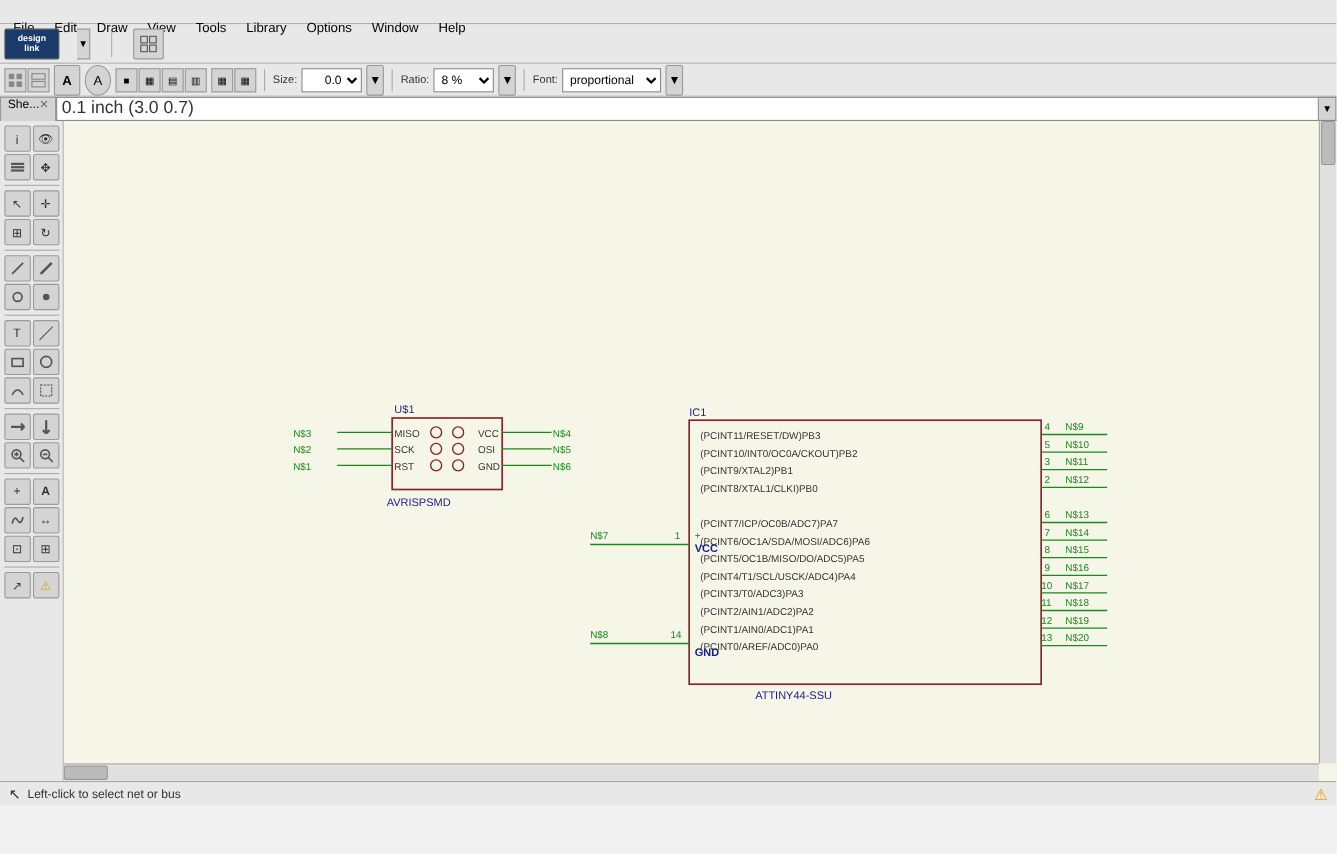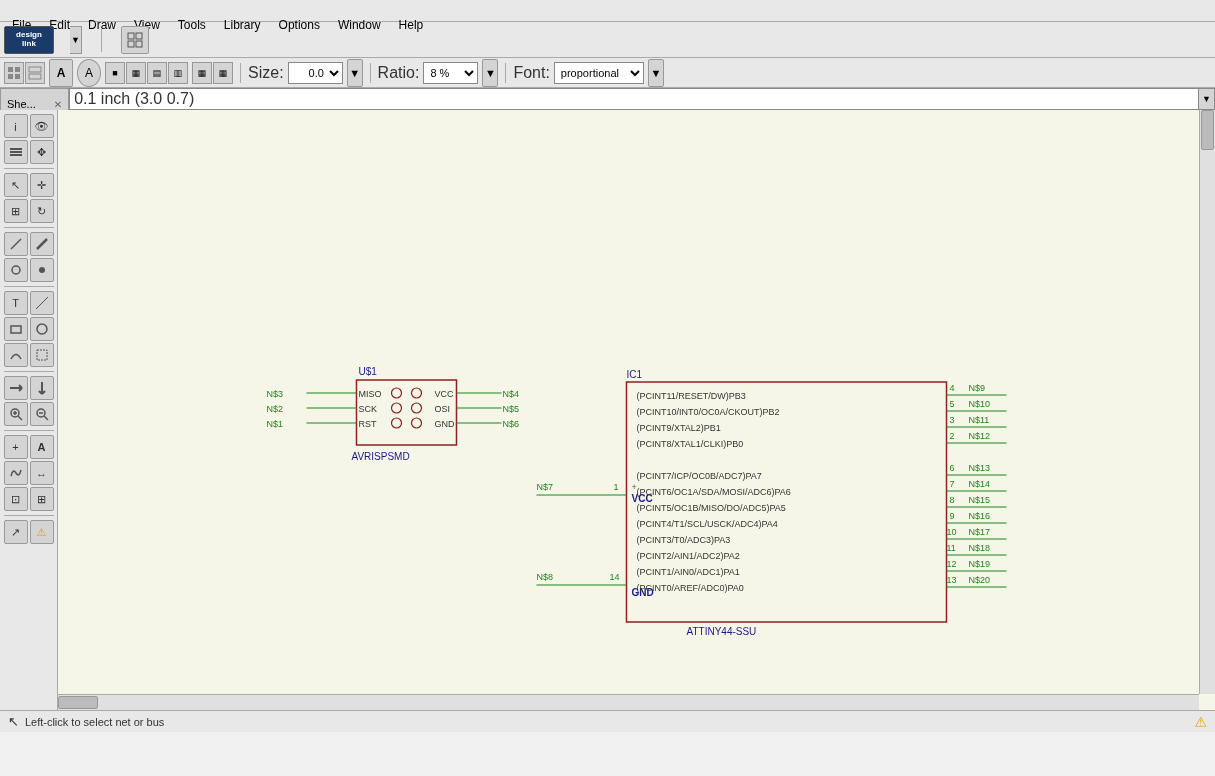--- a/index.html
+++ b/index.html
@@ -75,40 +75,40 @@
     .grid-icon-group { display: flex; gap: 1px; }
     .grid-icon { width: 20px; height: 22px; background: #d4d4d4; border: 1px solid #999; display: flex; align-items: center; justify-content: center; cursor: pointer; font-size: 9px; }
     .tb2-select {
       height: 22px;
       background: white;
       border: 1px solid #888;
       font-size: 11px;
       padding: 0 2px;
       cursor: pointer;
     }
-    .tb2-label { font-size: 16px; color: #333; }
+    .tb2-label { font-size: 10px; color: #333; }
     .tb2-sep { width: 1px; height: 20px; background: #aaa; margin: 0 3px; }
 
     
     #addrbar {
       height: 22px;
       background: #e8e8e8;
       border-bottom: 1px solid #aaa;
       display: flex;
       align-items: center;
       padding: 0 0 0 0;
       gap: 0;
     }
     .sheet-tab {
       height: 22px;
       background: #d4d4d4;
       border: 1px solid #999;
       border-bottom: none;
       padding: 0 6px;
-      display: flex; align-items: flex-end; gap: 18px;
+      display: flex; align-items: flex-start; gap: 0;
       font-size: 11px;
       cursor: pointer;
     }
     .sheet-close { font-size: 10px; cursor: pointer; color: #666; }
     .addr-field {
       flex: 1;
       height: 22px;
       background: white;
       border: 1px solid #888;
       padding: 0 4px;

